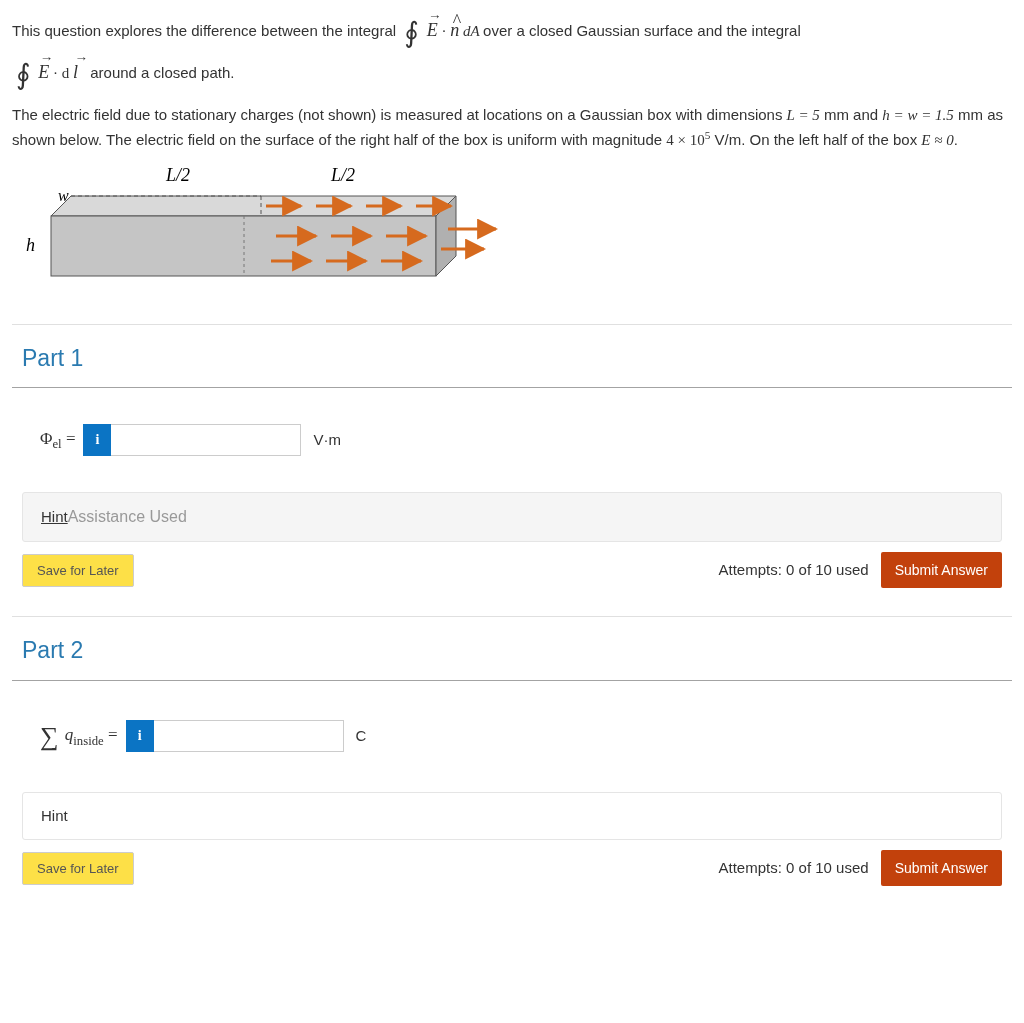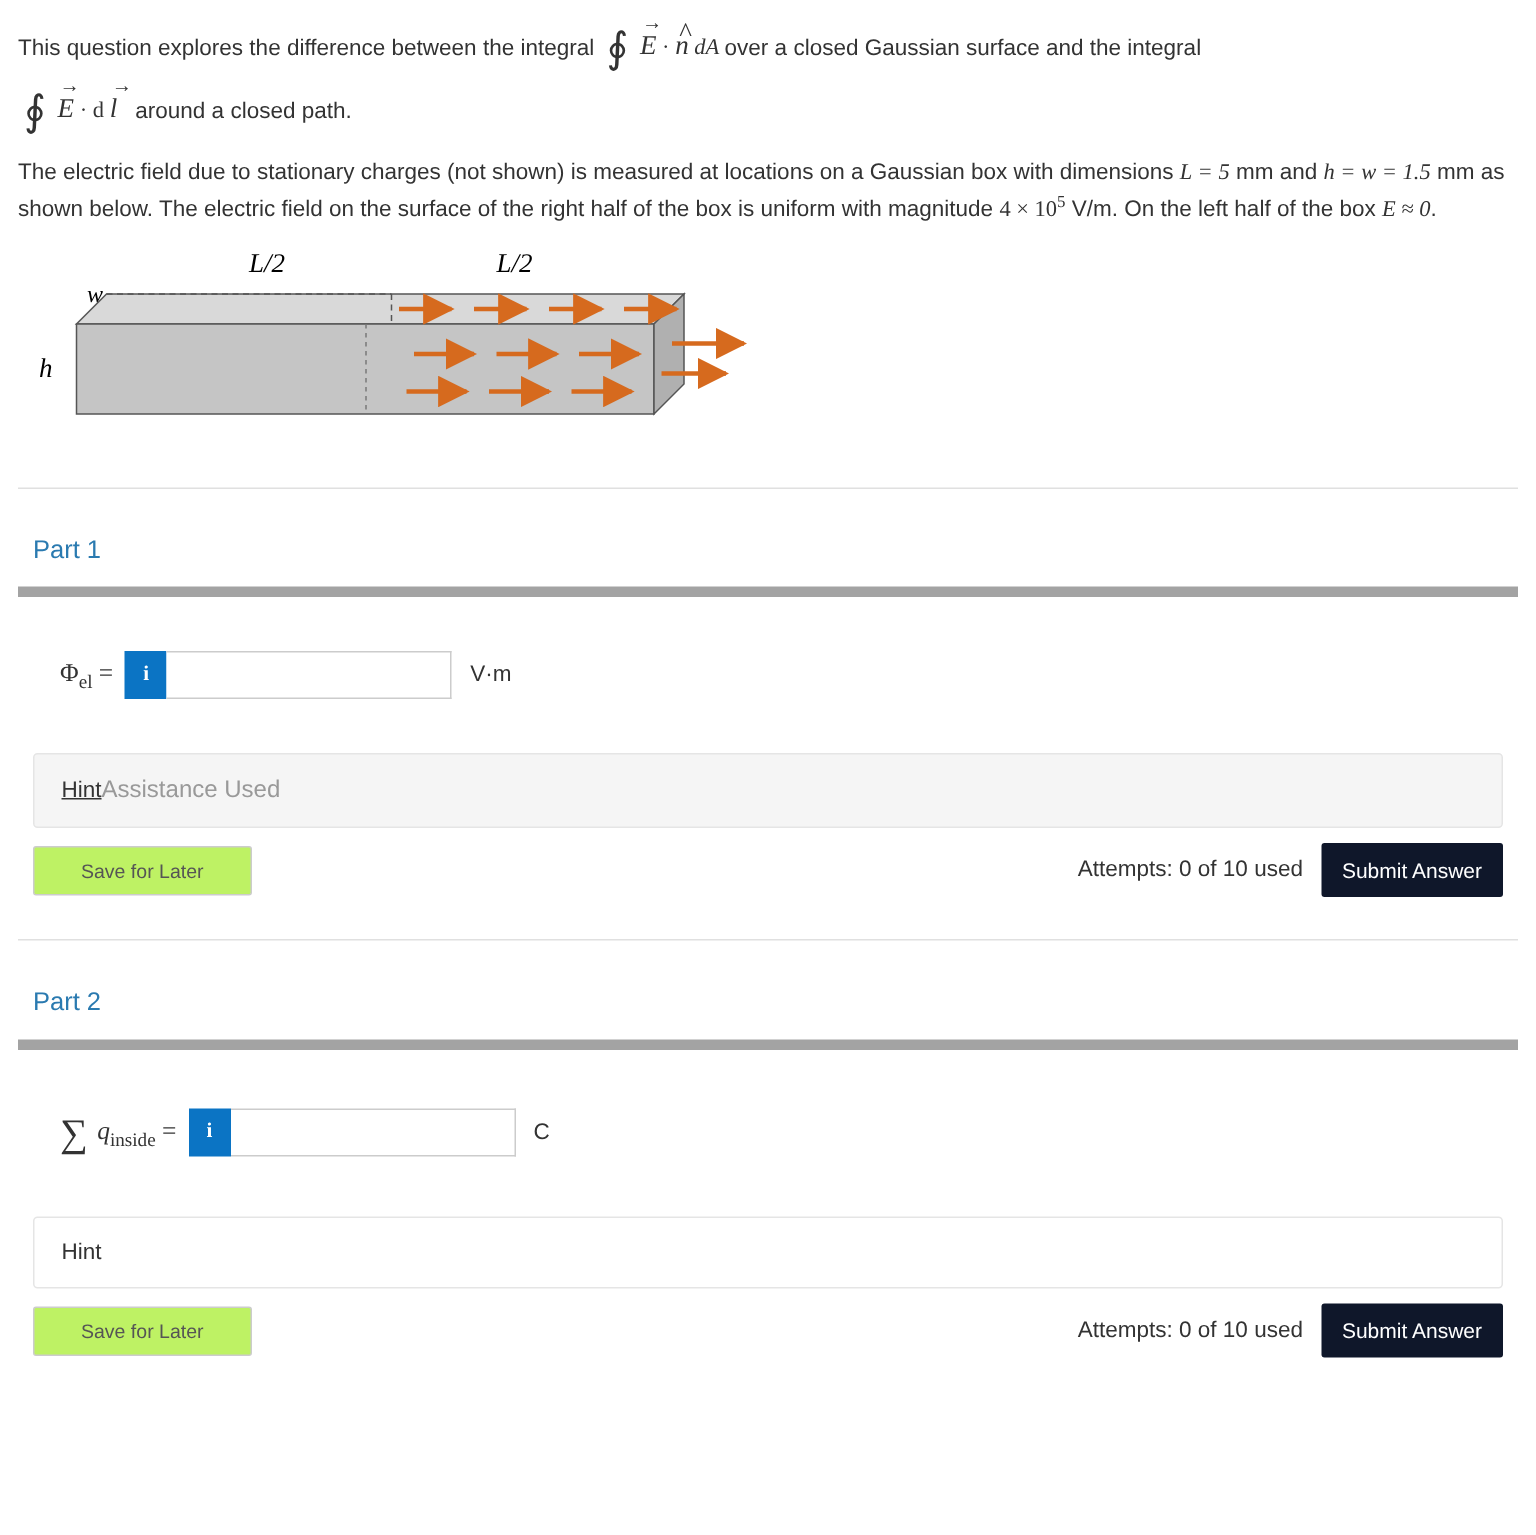--- a/index.html
+++ b/index.html
@@ -16,24 +16,24 @@
   .integral { font-size: 28px; position: relative; display: inline-block; vertical-align: middle; margin: 0 4px;}
   .integral::before {
     content: "∮";
   }
   .vec { font-style: italic; position: relative; display: inline-block; }
   .vec::after { content: "→"; position: absolute; top: -0.9em; left: 0.1em; font-size: 0.75em; font-style: normal; }
   .hat { font-style: italic; position: relative; display: inline-block; }
   .hat::after { content: "^"; position: absolute; top: -0.55em; left: 0.15em; font-style: normal; }
   .part-header {
     color: #2a7ab0;
-    font-size: 17px;
-    padding: 28px 0 12px 10px;
+    font-size: 23px;
+    padding: 16px 0 12px 10px;
     border-top: 1px solid #e0e0e0;
-    border-bottom: 7px solid #a3a3a3;
+    border-bottom: 1px solid #a3a3a3;
     background: #fff;
     margin-top: 16px;
   }
   .question-body { padding: 18px 10px 18px 22px; }
   .answer-row { display: flex; align-items: center; gap: 0; margin: 18px 0; padding-left: 6px;}
   .phi-label { font-family: serif; font-size: 17px; margin-right: 8px; }
   .sub { font-size: 0.75em; vertical-align: sub; }
   .tooltip-btn {
     width: 28px; height: 32px;
     background: #0b74c4; color: #fff;
@@ -57,27 +57,27 @@
   }
   .hint-bar.plain { background: #fff; }
   .hint-link { text-decoration: underline; color: #333; cursor: pointer; }
   .assist-used { color: #999; font-size: 16px; }
   .actions-row {
     display: flex; justify-content: space-between; align-items: center;
     padding: 0 10px 12px 10px;
     margin-top: 6px;
   }
   .save-btn {
-    background: #bef264; border: 1px solid #ccc; padding: 8px 31px;
+    background: #fde047; border: 1px solid #ccc; padding: 8px 14px;
     font-size: 13px; color: #555; cursor: pointer; border-radius: 2px;
   }
   .right-actions { display: flex; align-items: center; gap: 12px; }
   .attempts { font-weight: normal; font-size: 15px; }
   .submit-btn {
-    background: #0f172a; color: #fff; border: none;
+    background: #c2410c; color: #fff; border: none;
     padding: 10px 14px; font-size: 14px; cursor: pointer; border-radius: 2px;
   }
   .diagram { margin: 10px 0 10px 4px; }
   .sigma { font-family: serif; font-size: 26px; display:inline-block; vertical-align: middle; margin-right: 2px;}
   sup { font-size: 0.75em; }
 </style>
 </head>
 <body>
 
 <div class="intro">

